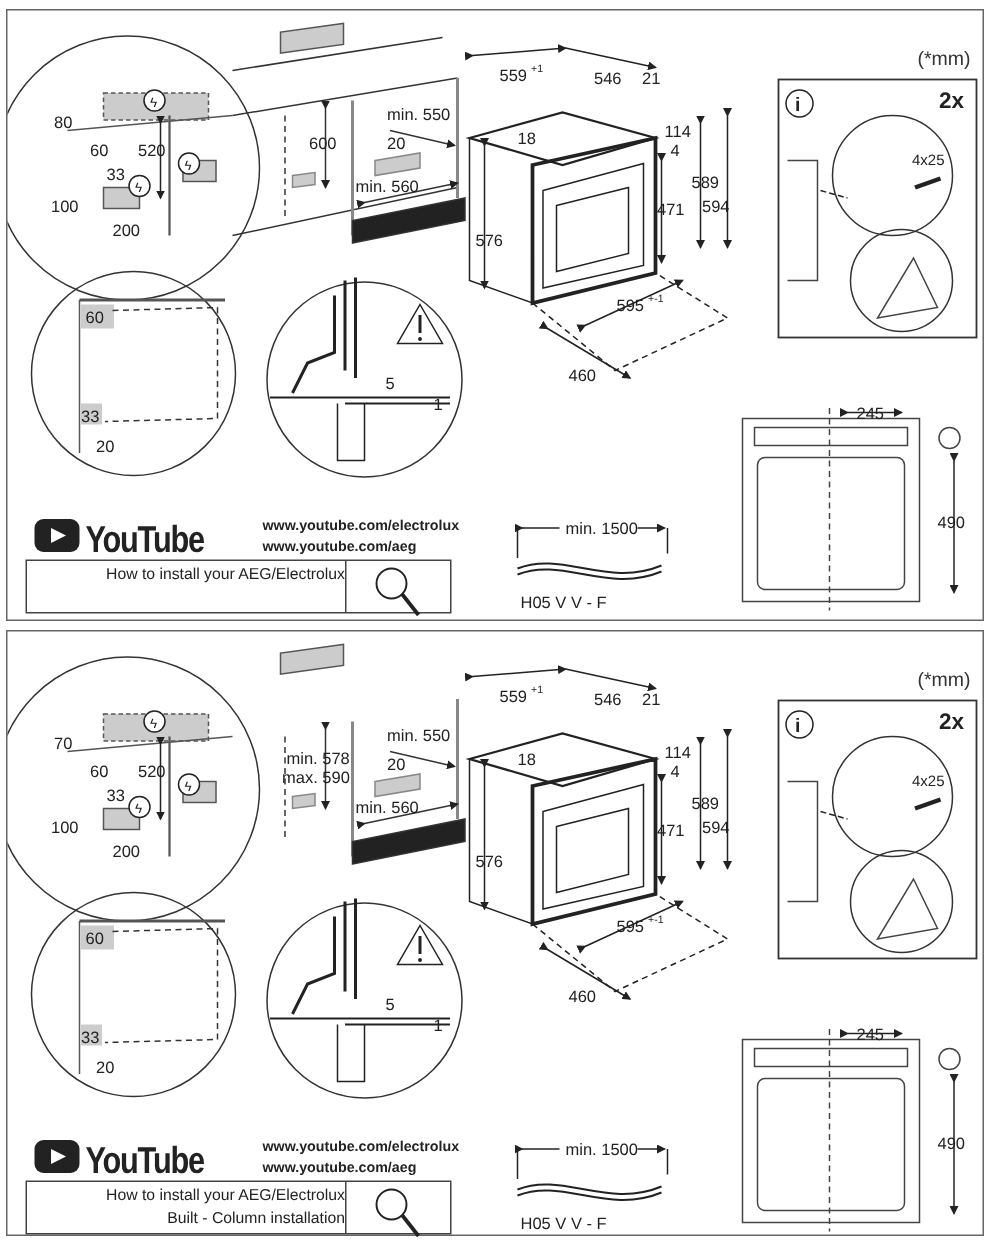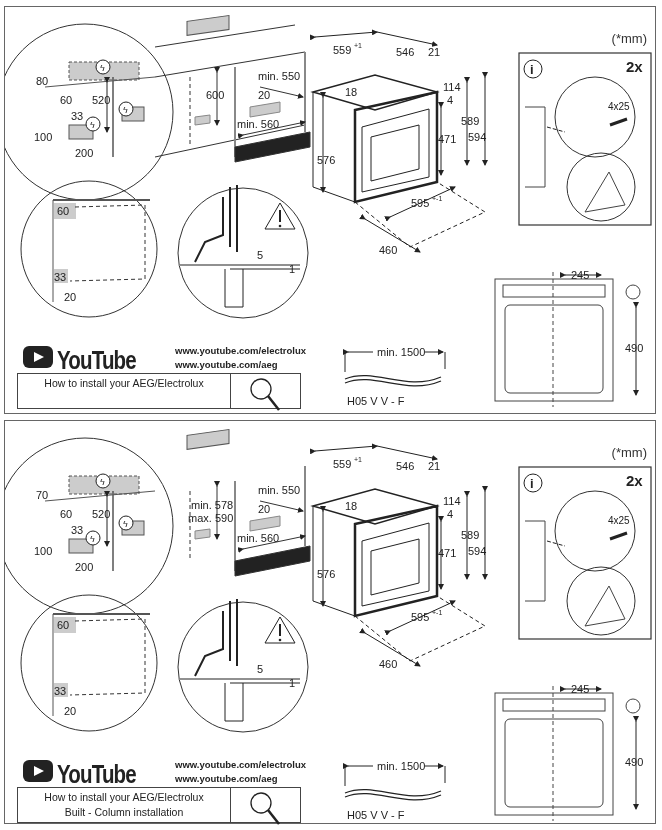--- a/index.html
+++ b/index.html
@@ -7,21 +7,21 @@
   .panel{position:absolute;left:4px;width:652px;border:1.5px solid #666;background:#fff;box-sizing:border-box;}
   .panel svg{position:absolute;left:0;top:0;}
   .txt{font-family:"Liberation Sans",sans-serif;fill:#222;}
   .mm{position:absolute;right:8px;top:24px;font-size:13px;color:#333;}
   .yt{position:absolute;left:18px;display:flex;align-items:flex-start;}
   .yt-logo{width:30px;height:22px;background:#222;border-radius:6px;position:relative;}
   .yt-logo:after{content:"";position:absolute;left:11px;top:6px;border-left:10px solid #fff;border-top:5px solid transparent;border-bottom:5px solid transparent;}
   .yt-word{font-family:"Liberation Sans",sans-serif;font-weight:bold;font-size:25px;letter-spacing:-1px;margin-left:4px;transform:scaleX(0.82);transform-origin:left;color:#222;}
   .yt-links{position:absolute;left:158px;font-size:9.5px;font-weight:bold;line-height:14px;color:#222;margin-left:12px;}
   .howto{position:absolute;left:12px;width:282px;height:34px;border:1px solid #444;display:flex;}
-  .howto-text{width:212px;border-right:1px solid #444;font-size:10.5px;text-align:center;line-height:15px;padding-top:2px;color:#222;}
+  .howto-text{width:212px;border-right:1px solid #444;font-size:10.5px;text-align:right;line-height:15px;padding-top:2px;color:#222;}
   .howto-search{flex:1;position:relative;}
 </style>
 </head>
 <body>
 
 <div id="root">
   <div class="panel" style="top: 6px; height: 408px;">
     <svg width="652" height="408" viewBox="0 0 652 408">
       <defs>
         <marker id="arr" markerWidth="6" markerHeight="6" refX="5" refY="3" orient="auto">

